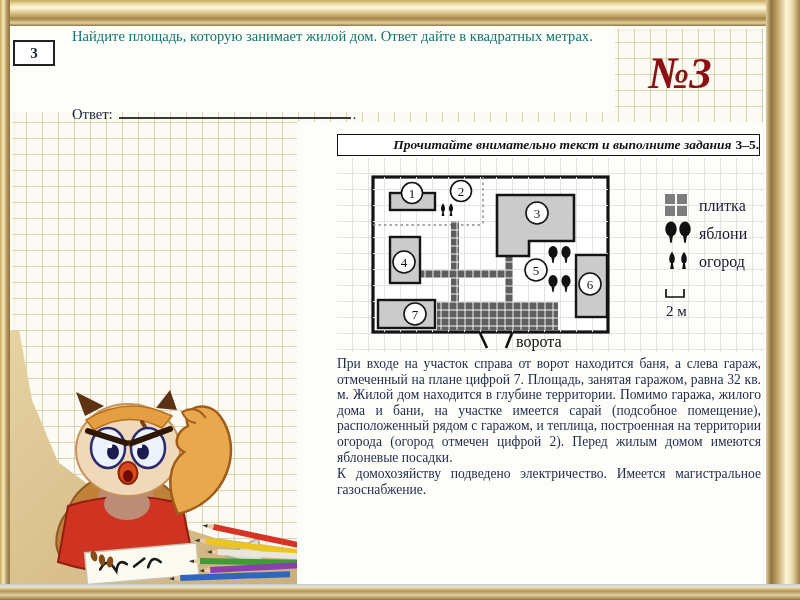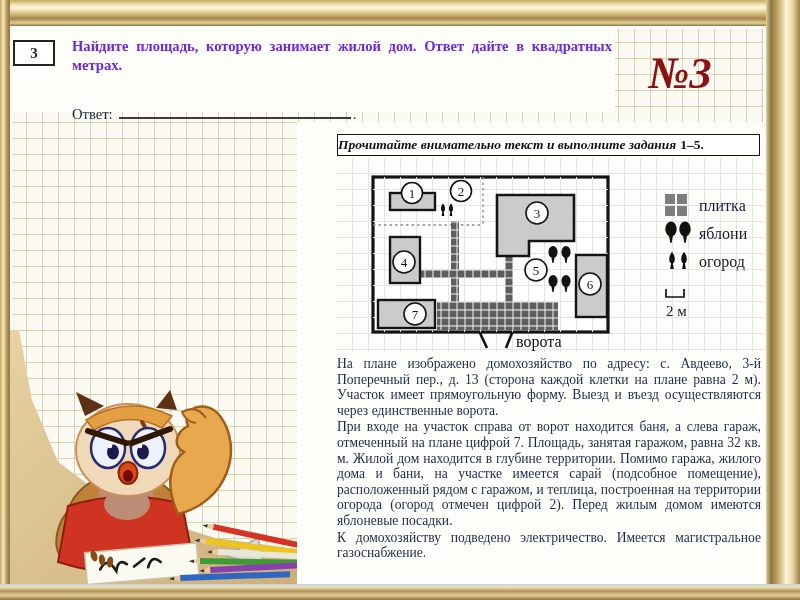--- a/index.html
+++ b/index.html
@@ -29,37 +29,37 @@
   }
   .panel{position:absolute;background:#fdfdfa;z-index:3;}
   
   .task-panel{left:0;top:0;width:605px;height:86px;}
   .task-num-box{
     position:absolute;left:3px;top:14px;width:38px;height:22px;
     border:2px solid #222;display:flex;align-items:center;justify-content:center;
     font-weight:bold;font-size:15px;color:#1c2440;background:#fff;
   }
   .task-text{
-    position:absolute;left:62px;top:11px;width:540px;
-    font-size:14.6px;line-height:19px;color:#6d28d9;text-align:justify;font-weight:bold;
+    position:absolute;left:62px;top:1px;width:540px;
+    font-size:14.6px;line-height:19px;color:#0f766e;text-align:justify;
   }
   .task-answer{position:absolute;left:62px;top:78px;font-size:14.6px;color:#1c2440;}
   .answer-line{display:inline-block;width:232px;border-bottom:2px solid #3a3a3a;height:13px;margin:0 2px 0 6px;}
   
   .badge{
     position:absolute;left:600px;top:16px;width:140px;height:62px;z-index:2;
     font-style:italic;font-weight:bold;font-size:45px;color:#8c1114;
     text-align:center;line-height:62px;
   }
   
   .doc-panel{left:287px;top:96px;width:469px;height:462px;}
   .instruction-box{
     position:absolute;left:40px;top:12px;width:421px;height:20px;
     border:1.5px solid #111;background:#fff;
-    display:flex;align-items:center;justify-content:flex-start;
+    display:flex;align-items:center;justify-content:flex-end;
     font-size:13.5px;color:#111;white-space:nowrap;
   }
   .instruction-box .it{font-style:italic;font-weight:bold;}
   .instruction-box .rg{font-weight:bold;margin-left:4px;}
   .plan-wrap{position:absolute;left:40px;top:36px;width:428px;height:194px;}
   .body-text{
     position:absolute;left:40px;top:234px;width:424px;
     font-size:13.6px;line-height:15.6px;color:#1e2a47;text-align:justify;
   }
   .body-text p{margin:0 0 1px 0;}
@@ -94,21 +94,21 @@
     <div class="task-answer">
       <span>Ответ:</span><span class="answer-line"></span><span>.</span>
     </div>
   </div>
 
   <div class="sand"></div>
 
   <div class="panel doc-panel">
     <div class="instruction-box">
       <span class="it">Прочитайте внимательно текст и выполните задания</span>
-      <span class="rg">1–5.</span>
+      <span class="rg">3–5.</span>
     </div>
 
     <div class="plan-wrap">
       <svg width="428" height="194" viewBox="0 0 428 194">
         <defs>
           <pattern id="pgrid" width="16" height="16" patternUnits="userSpaceOnUse">
             <path d="M15.5,0 V16 M0,15.5 H16" stroke="#e3e3e3" stroke-width="1" fill="none"></path>
           </pattern>
           <pattern id="tiles" width="8" height="8" patternUnits="userSpaceOnUse">
             <rect width="8" height="8" fill="#f4f4f4"></rect>
@@ -196,21 +196,20 @@
           </g>
           <text class="legend-label" x="362" y="109">огород</text>
 
           <path d="M329,131 V139 H347 V131" fill="none" stroke="#111" stroke-width="1.7"></path>
           <text class="scale-label" x="329" y="158">2 м</text>
         </g>
       </svg>
     </div>
 
     <div class="body-text">
-      <p>На плане изображено домохозяйство по адресу: с. Авдеево, 3-й Поперечный пер., д. 13 (сторона каждой клетки на плане равна 2 м). Участок имеет прямоугольную форму. Выезд и въезд осуществляются через единственные ворота.</p>
       <p>При входе на участок справа от ворот находится баня, а слева гараж, отмеченный на плане цифрой 7. Площадь, занятая гаражом, равна 32 кв. м. Жилой дом находится в глубине территории. Помимо гаража, жилого дома и бани, на участке имеется сарай (подсобное помещение), расположенный рядом с гаражом, и теплица, построенная на территории огорода (огород отмечен цифрой 2). Перед жилым домом имеются яблоневые посадки.</p>
       <p>К домохозяйству подведено электричество. Имеется магистральное газоснабжение.</p>
     </div>
   </div>
 
   <div class="owl-box">
     <svg width="300" height="198" viewBox="0 0 300 198">
 
       <line x1="36" y1="146" x2="80" y2="178" stroke="#caa22e" stroke-width="4.5"></line>
 

